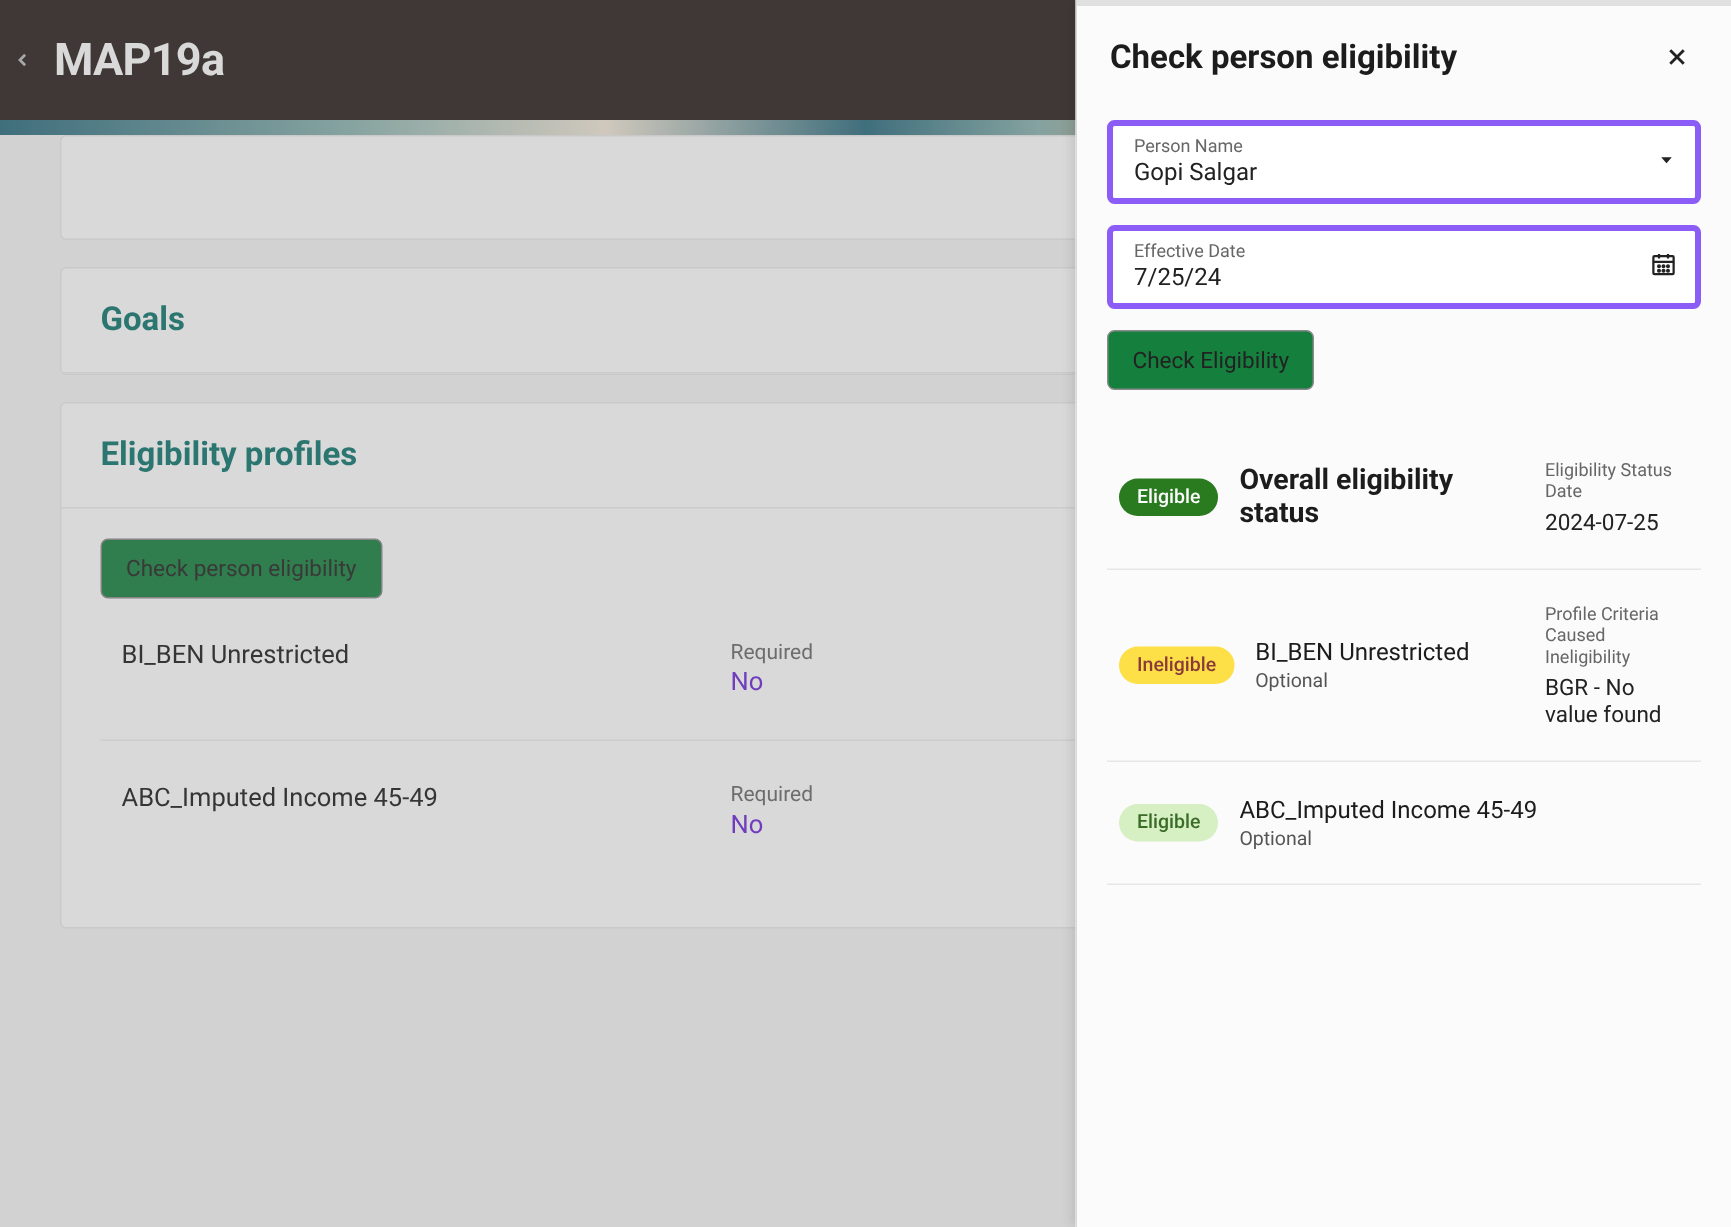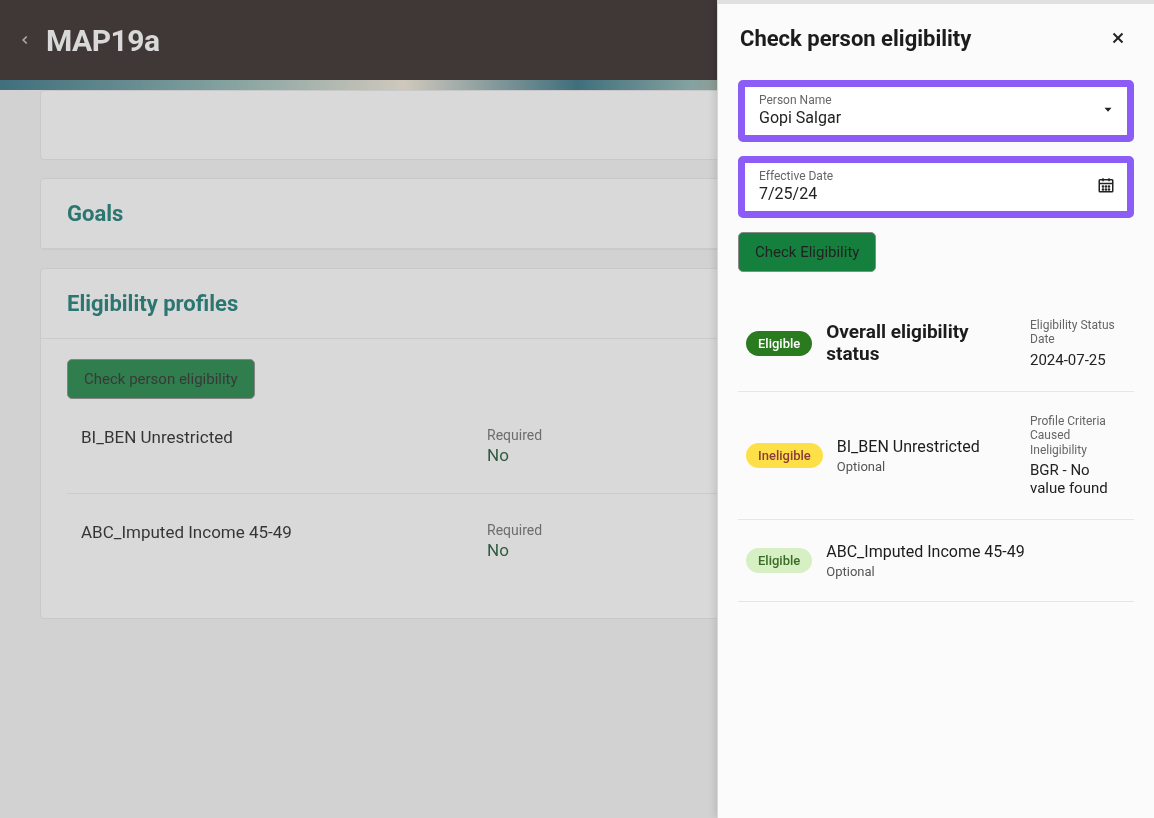--- a/index.html
+++ b/index.html
@@ -4,21 +4,21 @@
 <style>
   * { box-sizing: border-box; margin: 0; padding: 0; font-family: -apple-system, BlinkMacSystemFont, "Segoe UI", Roboto, "Helvetica Neue", Arial, sans-serif; }
   html, body { width: 1154px; height: 818px; overflow: hidden; background: #f5f5f5; }
 
   .topbar {
     width: 100%;
     height: 80px;
     background: #2b211e;
     display: flex;
     align-items: center;
-    padding-left: 10px;
+    padding-left: 0;
     position: relative;
   }
   .topbar .back {
     width: 30px; height: 30px;
     display: flex; align-items: center; justify-content: center;
     cursor: pointer;
     color: #bbb;
   }
   .topbar .title {
     color: #fff;
@@ -99,21 +99,21 @@
     flex: 0 0 420px;
     font-size: 17px;
     color: #1c1c1c;
     padding-left: 14px;
   }
   .profile-req-col .req-label {
     color: #6a6a6a;
     font-size: 14px;
   }
   .profile-req-col .req-val {
-    color: #14532d;
+    color: #6d28d9;
     font-size: 17px;
     margin-top: 2px;
   }
 
   
   .dim {
     position: absolute;
     top: 0; left: 0; right: 0; bottom: 0;
     background: rgba(120,120,120,0.28);
     width: 717px;
@@ -154,21 +154,21 @@
   }
 
   .panel-body {
     padding: 12px 20px 0 20px;
     flex: 1;
     overflow: auto;
   }
 
   .input-wrap {
     position: relative;
-    border: 7px solid #8b5cf6;
+    border: 4px solid #8b5cf6;
     border-radius: 5px;
     background: #fff;
     margin-bottom: 14px;
     padding: 6px 40px 8px 14px;
   }
   .input-wrap .lbl {
     font-size: 12px;
     color: #666;
   }
   .input-wrap .val {

